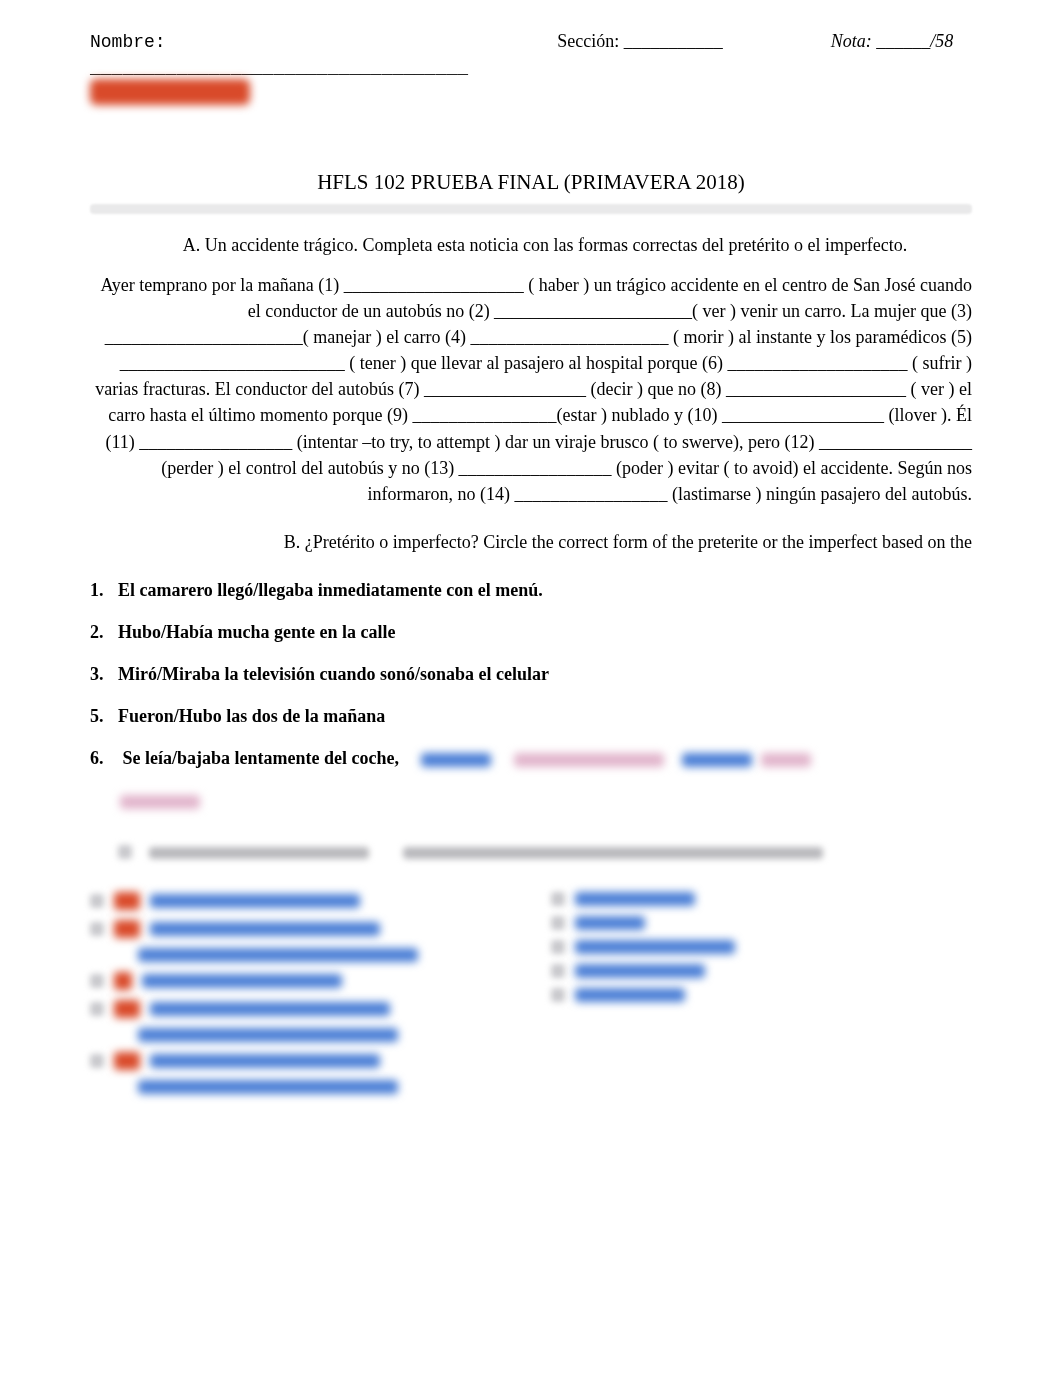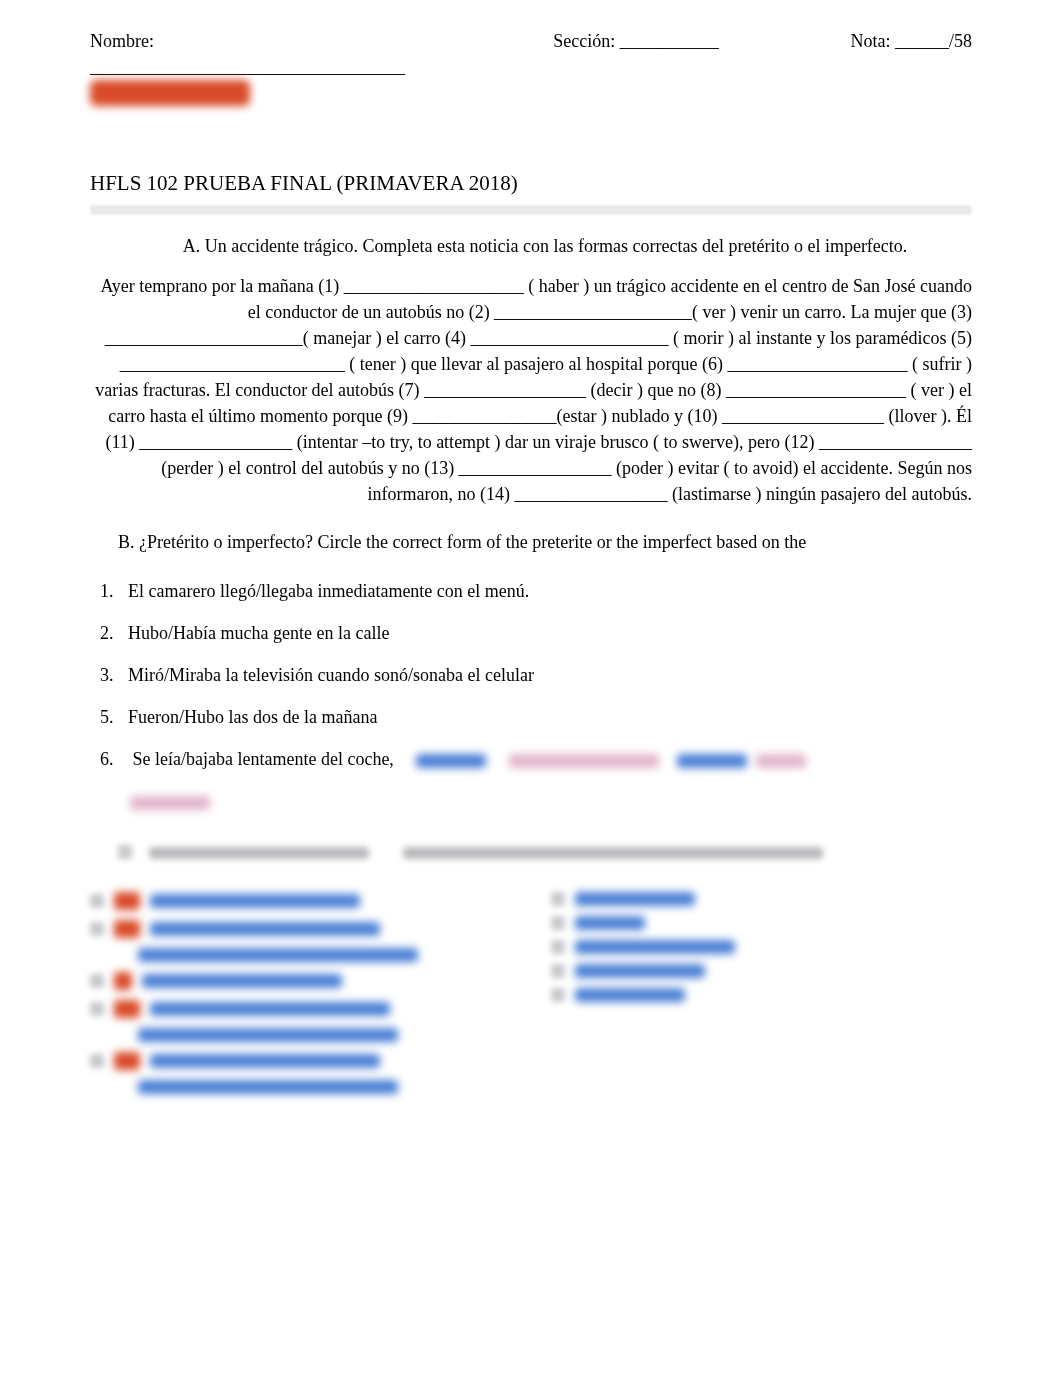--- a/index.html
+++ b/index.html
@@ -12,57 +12,59 @@
       padding: 28px 90px 40px 90px;
       font-size: 18px;
       line-height: 1.45;
     }
     .header-row {
       display: flex;
       justify-content: space-between;
       align-items: baseline;
       margin-bottom: 60px;
     }
-    .header-row .nombre { flex: 0 0 370px; }
+    .header-row .nombre { flex: 0 0 370px; font-family: Liberation Mono, monospace; }
     .header-row .seccion { flex: 0 0 230px; text-align: center; }
-    .header-row .nota { flex: 0 0 160px; text-align: right; }
+    .header-row .nota { flex: 0 0 160px; text-align: center; font-style: italic; }
     .red-blur {
       display: inline-block;
       background: #d94a2a;
       color: #d94a2a;
       filter: blur(4px);
       border-radius: 6px;
       padding: 0 6px;
       vertical-align: middle;
     }
     .title {
+      text-align: center;
       font-size: 21px;
       font-weight: normal;
       margin-bottom: 6px;
     }
     .grey-bar {
       height: 10px;
       background: #e9e9ea;
       border-radius: 4px;
       filter: blur(1px);
       margin-bottom: 18px;
     }
     .section-a-head { margin: 8px 0 14px 28px; text-align: center; }
     .paragraph {
       margin: 9px 0 22px 0;
       text-align: right;
     }
-    .section-b-head { margin: 0 0 22px 28px; }
+    .section-b-head { margin: 0 0 22px 28px; text-align: right; }
     .section-b-head .indent2 { display: block; margin-left: 24px; }
     ol.numbered {
       list-style: none;
       margin: 0 0 0 0;
     }
     ol.numbered li {
-      margin: 8px 0 16px 10px;
+      margin: 8px 0 16px 0;
+      font-weight: bold;
     }
     ol.numbered li .num { display: inline-block; width: 28px; }
     .blue-blur {
       display: inline-block;
       background: #4b7fd6;
       filter: blur(4px);
       height: 14px;
       border-radius: 4px;
       vertical-align: middle;
     }

